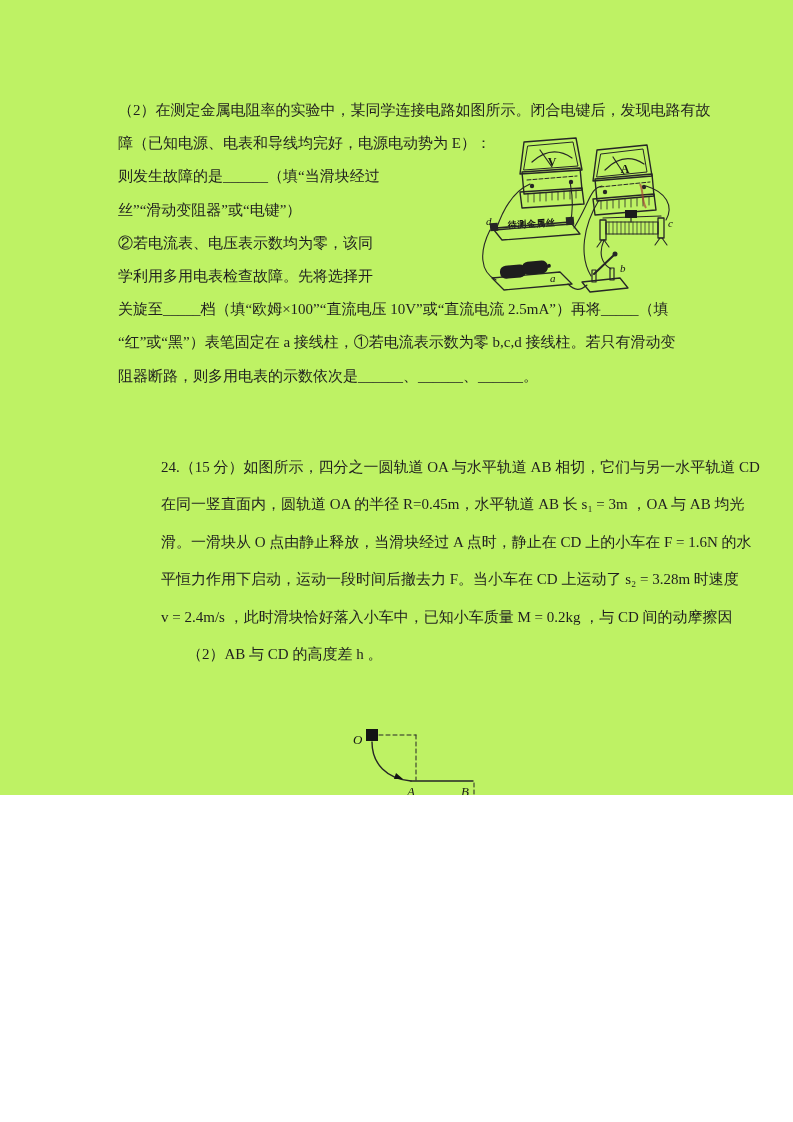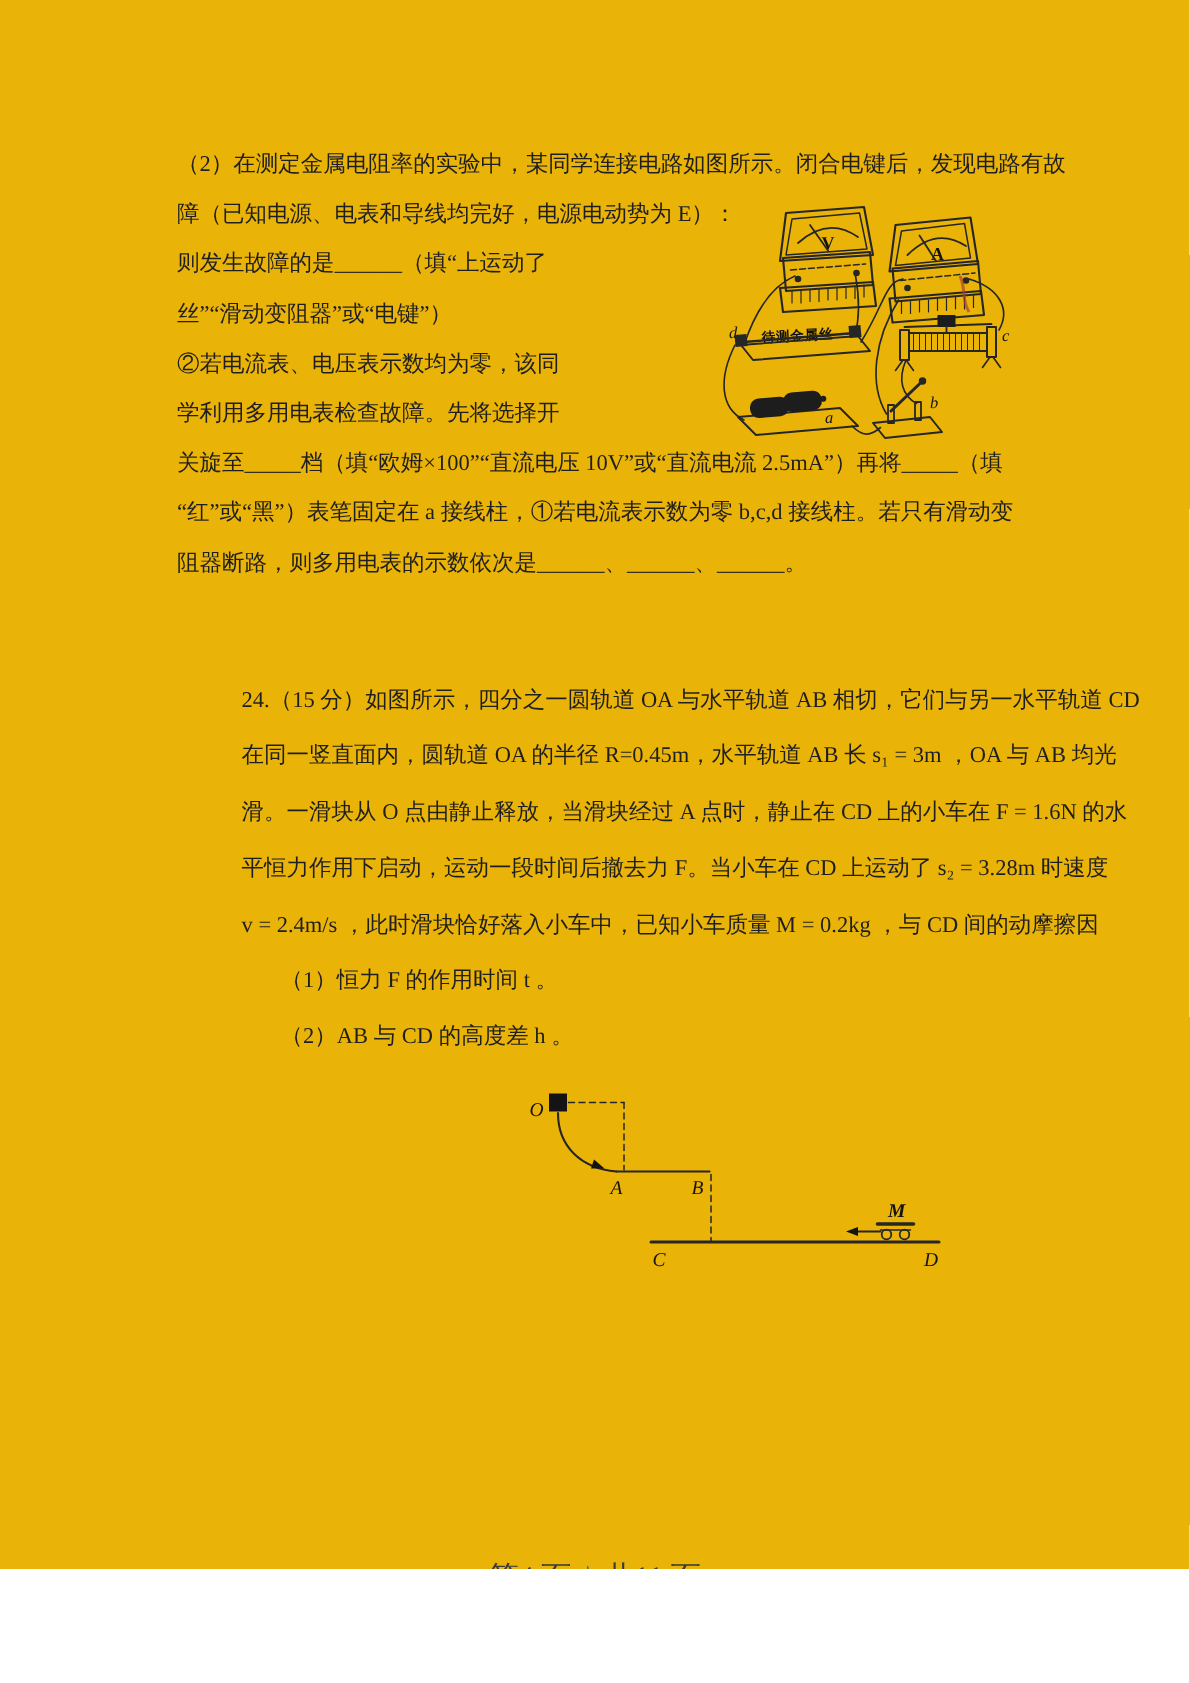--- a/index.html
+++ b/index.html
@@ -1,19 +1,19 @@
 <!DOCTYPE html>
 <html><head>
 <meta charset="utf-8">
 <style>
   html,body { margin:0; padding:0; background:#ffffff; }
   .page {
     position:relative;
-    width:793px; height:1046px;
-    background:#eab308;
+    width:793px; height:795px;
+    background:#bef264;
     overflow:hidden;
     font-family:"Liberation Serif","DejaVu Serif",serif;
     color:#1f1f1f;
   }
   .textblock { position:absolute; left:118px; }
   .p2 { top:94px; }
   .p24 { top:449px;margin-left:43px; }
   .ln {
     white-space:nowrap;
     font-size:15px;
@@ -38,21 +38,21 @@
   svg .stroke { stroke:#262626; fill:none; stroke-linecap:round; stroke-linejoin:round; }
 </style>
 </head>
 <body>
 
 <div class="page">
 
   <div class="textblock p2">
     <div class="ln">（2）在测定金属电阻率的实验中，某同学连接电路如图所示。闭合电键后，发现电路有故</div>
     <div class="ln">障（已知电源、电表和导线均完好，电源电动势为 E）：</div>
-    <div class="ln">则发生故障的是______（填“上运动了</div>
+    <div class="ln">则发生故障的是______（填“当滑块经过</div>
     <div class="ln">丝”“滑动变阻器”或“电键”）</div>
     <div class="ln">②若电流表、电压表示数均为零，该同</div>
     <div class="ln">学利用多用电表检查故障。先将选择开</div>
     <div class="ln">关旋至_____档（填“欧姆×100”“直流电压 10V”或“直流电流 2.5mA”）再将_____（填</div>
     <div class="ln">“红”或“黑”）表笔固定在 a 接线柱，①若电流表示数为零 b,c,d 接线柱。若只有滑动变</div>
     <div class="ln">阻器断路，则多用电表的示数依次是______、______、______。</div>
   </div>
 
   <svg class="figure fig-circuit" viewBox="0 0 218 195" xmlns="http://www.w3.org/2000/svg">
 
@@ -139,21 +139,20 @@
       <text class="lbl" x="142" y="146">b</text>
     </g>
   </svg>
 
   <div class="textblock p24">
     <div class="ln">24.（15 分）如图所示，四分之一圆轨道 OA 与水平轨道 AB 相切，它们与另一水平轨道 CD</div>
     <div class="ln">在同一竖直面内，圆轨道 OA 的半径 R=0.45m，水平轨道 AB 长 s₁ = 3m ，OA 与 AB 均光</div>
     <div class="ln">滑。一滑块从 O 点由静止释放，当滑块经过 A 点时，静止在 CD 上的小车在 F = 1.6N 的水</div>
     <div class="ln">平恒力作用下启动，运动一段时间后撤去力 F。当小车在 CD 上运动了 s₂ = 3.28m 时速度</div>
     <div class="ln">v = 2.4m/s ，此时滑块恰好落入小车中，已知小车质量 M = 0.2kg ，与 CD 间的动摩擦因</div>
-    <div class="ln indent">（1）恒力 F 的作用时间 t 。</div>
     <div class="ln indent">（2）AB 与 CD 的高度差 h 。</div>
   </div>
 
   <svg class="figure fig-track" viewBox="0 0 310 130" xmlns="http://www.w3.org/2000/svg">
 
     <rect x="31" y="7" width="12" height="12" fill="#141414"></rect>
     <text class="lbl-big" x="18" y="22">O</text>
 
     <g class="stroke" stroke-width="1" stroke-dasharray="4 3">
       <path d="M 44,13 H 81"></path>

